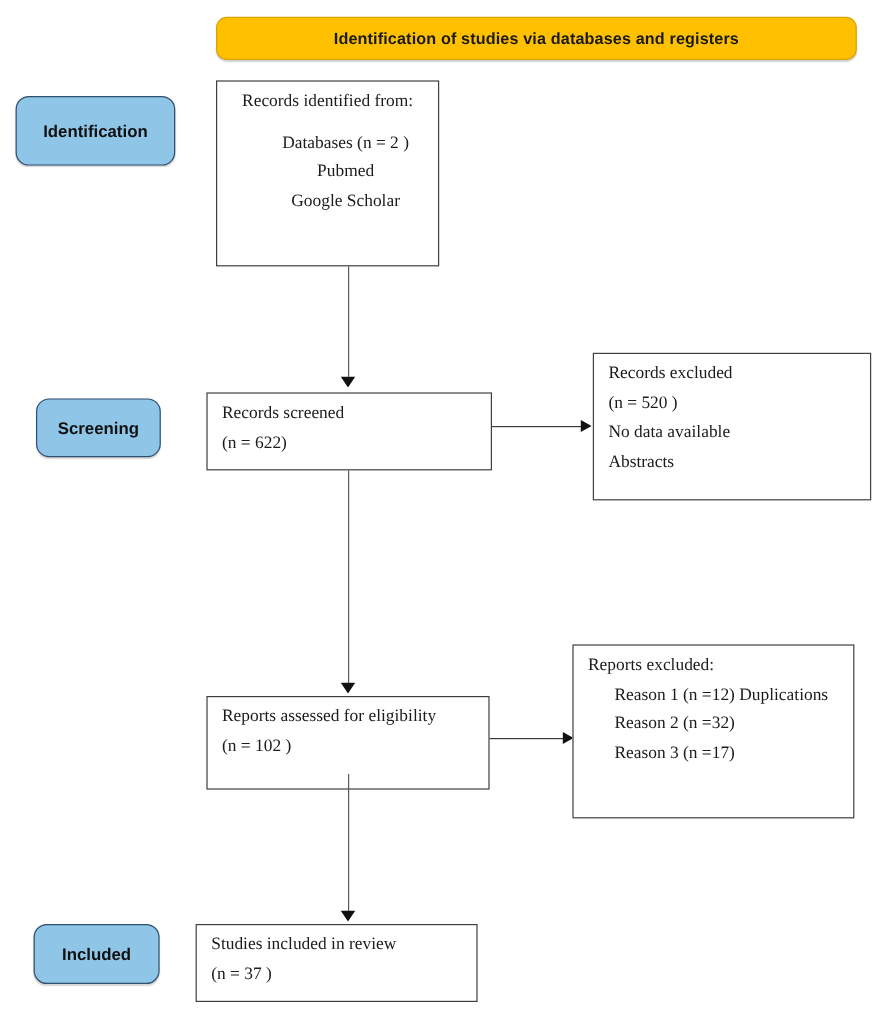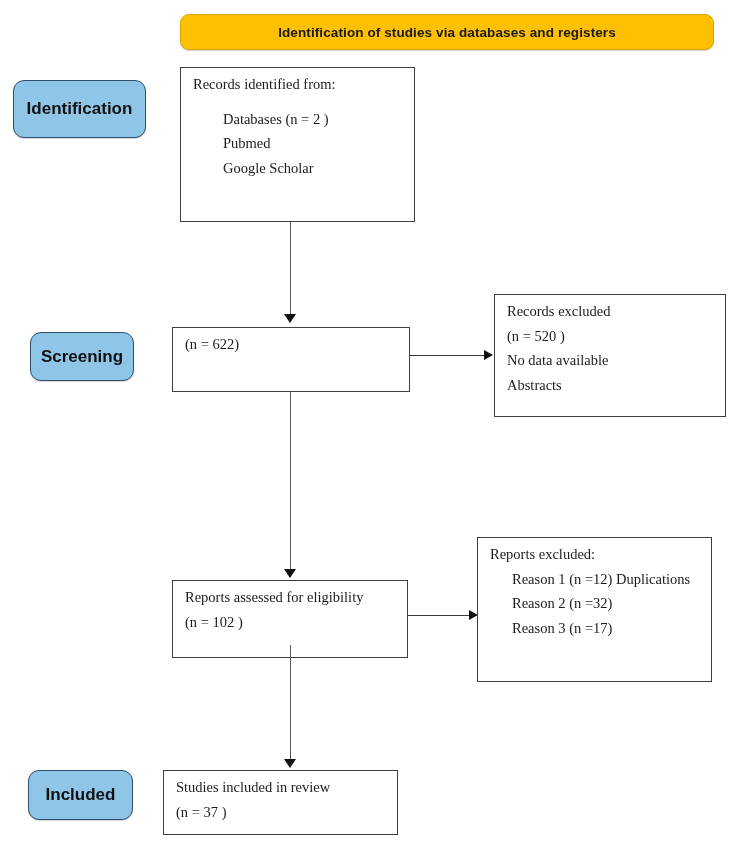--- a/index.html
+++ b/index.html
@@ -42,21 +42,21 @@
     position: absolute;
     box-sizing: border-box;
     background: var(--pill-bg, #8FC6E8);
     border: 1.3px solid #2f4f6f;
     border-radius: 11px;
     display: flex;
     align-items: center;
     justify-content: center;
     font-family: "Liberation Sans", sans-serif;
     font-weight: bold;
-    font-size: 17px;
+    font-size: 14px;
     color: #111111;
     box-shadow: 0 1px 1px rgba(0,0,0,0.16);
   }
 
   
   .pbox {
     position: absolute;
     box-sizing: border-box;
     background: #ffffff;
     border: 1.1px solid #3f3f3f;
@@ -117,31 +117,32 @@
   </div>
 
   <div class="pill" style="left: 30px; top: 332px; width: 104px; height: 49px; --pill-bg: #8FC6E8;">
     <span>Screening</span>
   </div>
 
   <div class="pill" style="left: 28px; top: 770px; width: 105px; height: 50px; --pill-bg: #8FC6E8;">
     <span>Included</span>
   </div>
 
-  <div class="pbox" style="left:180px; top:67px; width:235px; height:155px;">
+  <div class="pbox" style="left:180px; top:67px; width:186px; height:155px;text-align:center;">
     <div class="line">Records identified from:</div>
     <div class="line indent gap-top">Databases (n = 2 )</div>
     <div class="line indent">Pubmed</div>
     <div class="line indent">Google Scholar</div>
   </div>
 
   <div class="vline" style="left:290px; top:222px; height:92px;"></div>
   <div class="arrow-down" style="left:284px; top:314px;"></div>
 
   <div class="pbox" style="left:172px; top:327px; width:238px; height:65px;">
+    <div class="line">Records screened</div>
     <div class="line">(n = 622)</div>
   </div>
 
   <div class="hline" style="left:410px; top:355px; width:75px;"></div>
   <div class="arrow-right" style="left:484px; top:350px;"></div>
 
   <div class="pbox" style="left:494px; top:294px; width:232px; height:123px;">
     <div class="line">Records excluded</div>
     <div class="line">(n = 520 )</div>
     <div class="line">No data available</div>

